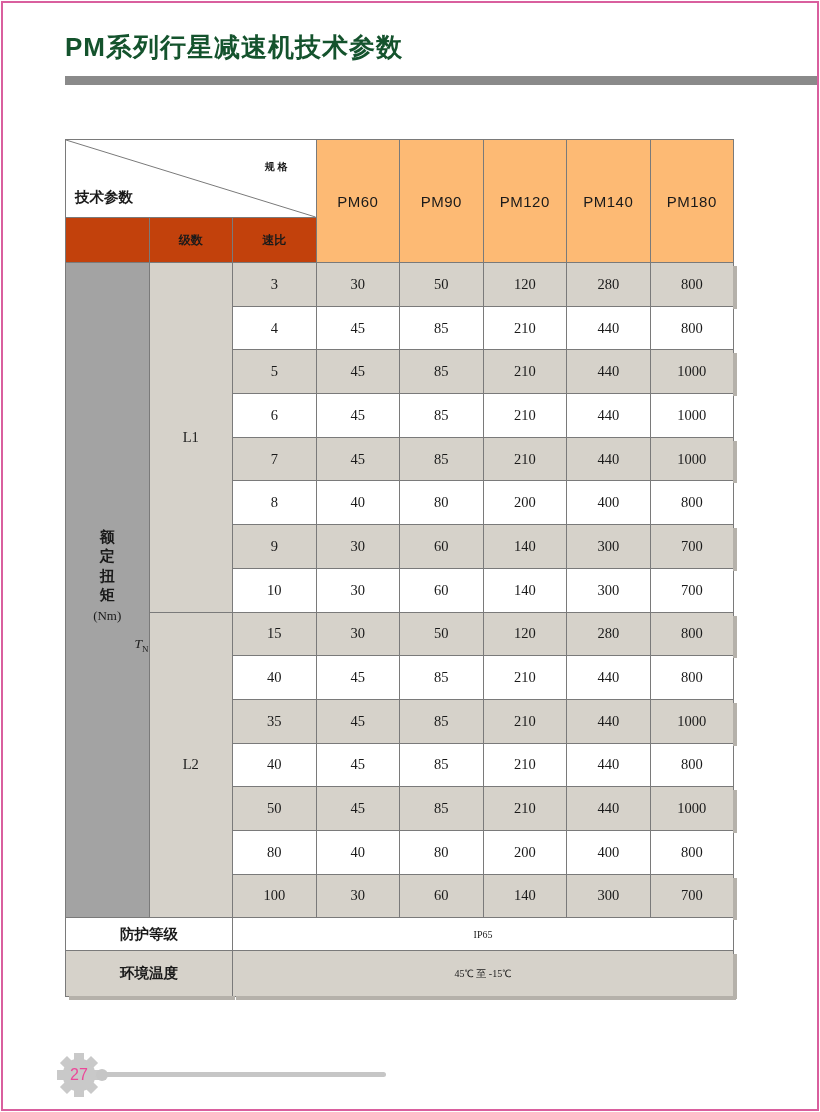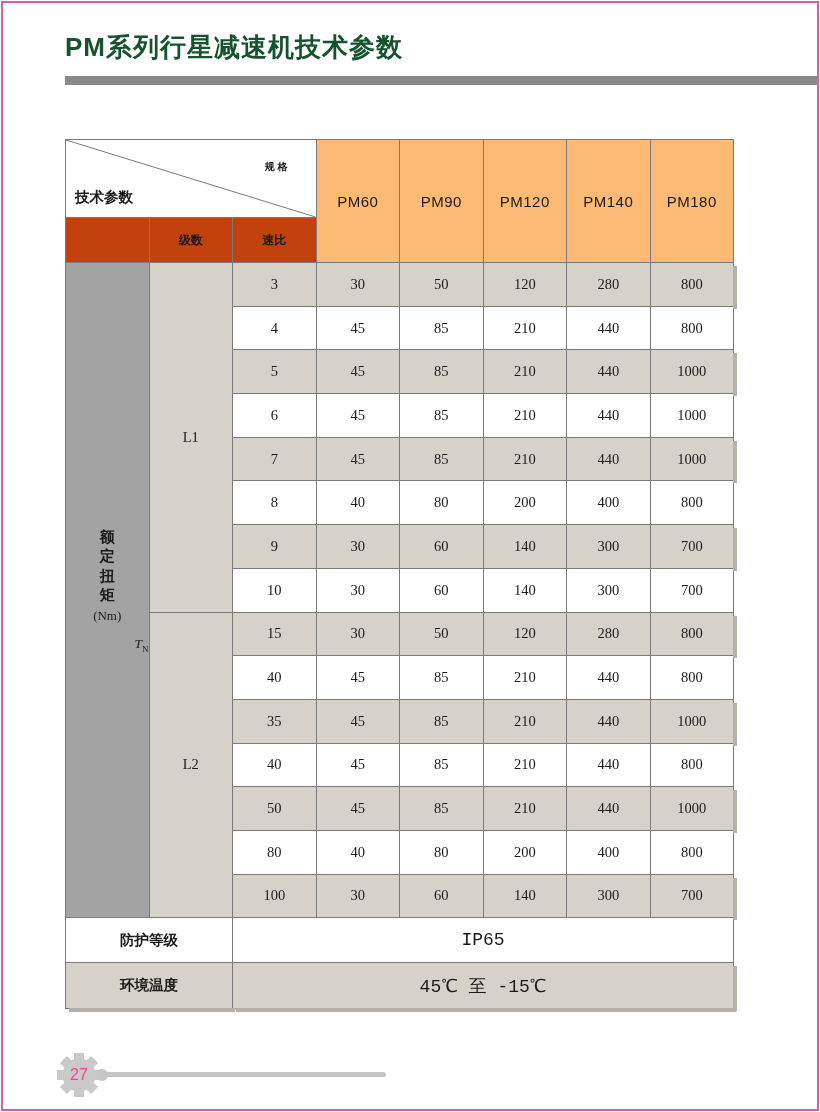--- a/index.html
+++ b/index.html
@@ -22,21 +22,21 @@
   .title-rule{position:absolute;left:65px;top:76px;width:752px;height:9px;background:var(--rule-gray,#8a8a8a);}
 
   
   .spec-table{position:absolute;left:65px;top:139px;width:668px;border-collapse:collapse;table-layout:fixed;}
   .spec-table td{border:1px solid var(--grid-line,#7a7a7a);text-align:center;vertical-align:middle;position:relative;
                  font-family:var(--f-serif);font-size:14.5px;color:#1a1a1a;padding:0;}
   col{width:83.5px;}
   tr.hr1{height:78px;}
   tr.hr2{height:45px;}
   tr.data{height:43.7px;}
-  tr.prot{height:45px;}
+  tr.prot{height:33px;}
   tr.temp{height:46px;}
 
   td.col-header{font-family:var(--f-sans);font-size:15px;font-weight:500;letter-spacing:.5px;background:#fdba74;}
   td.cjk-head{font-family:var(--f-sans);font-size:12px;font-weight:600;background:#c2410c;}
 
   
   td.diag{background:#fff;}
   .diag-svg{position:absolute;inset:0;width:100%;height:100%;display:block;}
   .corner-top{position:absolute;right:28px;top:20px;font-family:var(--f-sans);font-size:10px;font-weight:600;}
   .corner-bottom{position:absolute;left:9px;bottom:10px;font-family:Liberation Mono, monospace;font-size:14.5px;font-weight:600;}
@@ -51,21 +51,21 @@
   tr.bottom-shadow td::before{content:"";position:absolute;left:3px;bottom:-4px;width:100%;height:4px;background:var(--shadow-gray,#b5b1aa);}
 
   
   td.torque .vtext{width:1em;margin:0 auto;word-break:break-all;line-height:1.3;font-size:15px;font-weight:600;font-family:var(--f-sans);}
   td.torque .unit{margin-top:3px;font-size:13px;font-family:var(--f-serif);}
   td.torque .sym{margin-top:12px;font-size:13.5px;font-family:var(--f-serif);text-align:right;}
   td.torque .sym i{font-style:italic;}
   td.torque .sym sub{font-size:9px;}
 
   td.label-cell{font-family:var(--f-sans);font-size:14.5px;font-weight:600;}
-  td.wide-value{font-family:Liberation Mono, monospace;font-size:18px;}
+  td.wide-value{font-family:Liberation Serif, serif;font-size:10px;}
 
   
   .footer{position:absolute;left:0;top:1040px;width:820px;height:70px;}
   .gear-wrap{position:absolute;left:56px;top:12px;width:46px;height:46px;}
   .gear-wrap svg{display:block;}
   .page-number{position:absolute;left:0;top:0;width:46px;height:46px;line-height:46px;text-align:center;
                font-family:var(--f-sans);font-size:16px;font-weight:500;color:#ec4899;}
   .footer-dot{position:absolute;left:96px;top:29px;width:12px;height:12px;border-radius:50%;background:var(--footer-gray,#c6c6c6);}
   .footer-line{position:absolute;left:105px;top:32px;width:281px;height:5px;border-radius:3px;background:var(--footer-gray,#c6c6c6);}
 </style>

